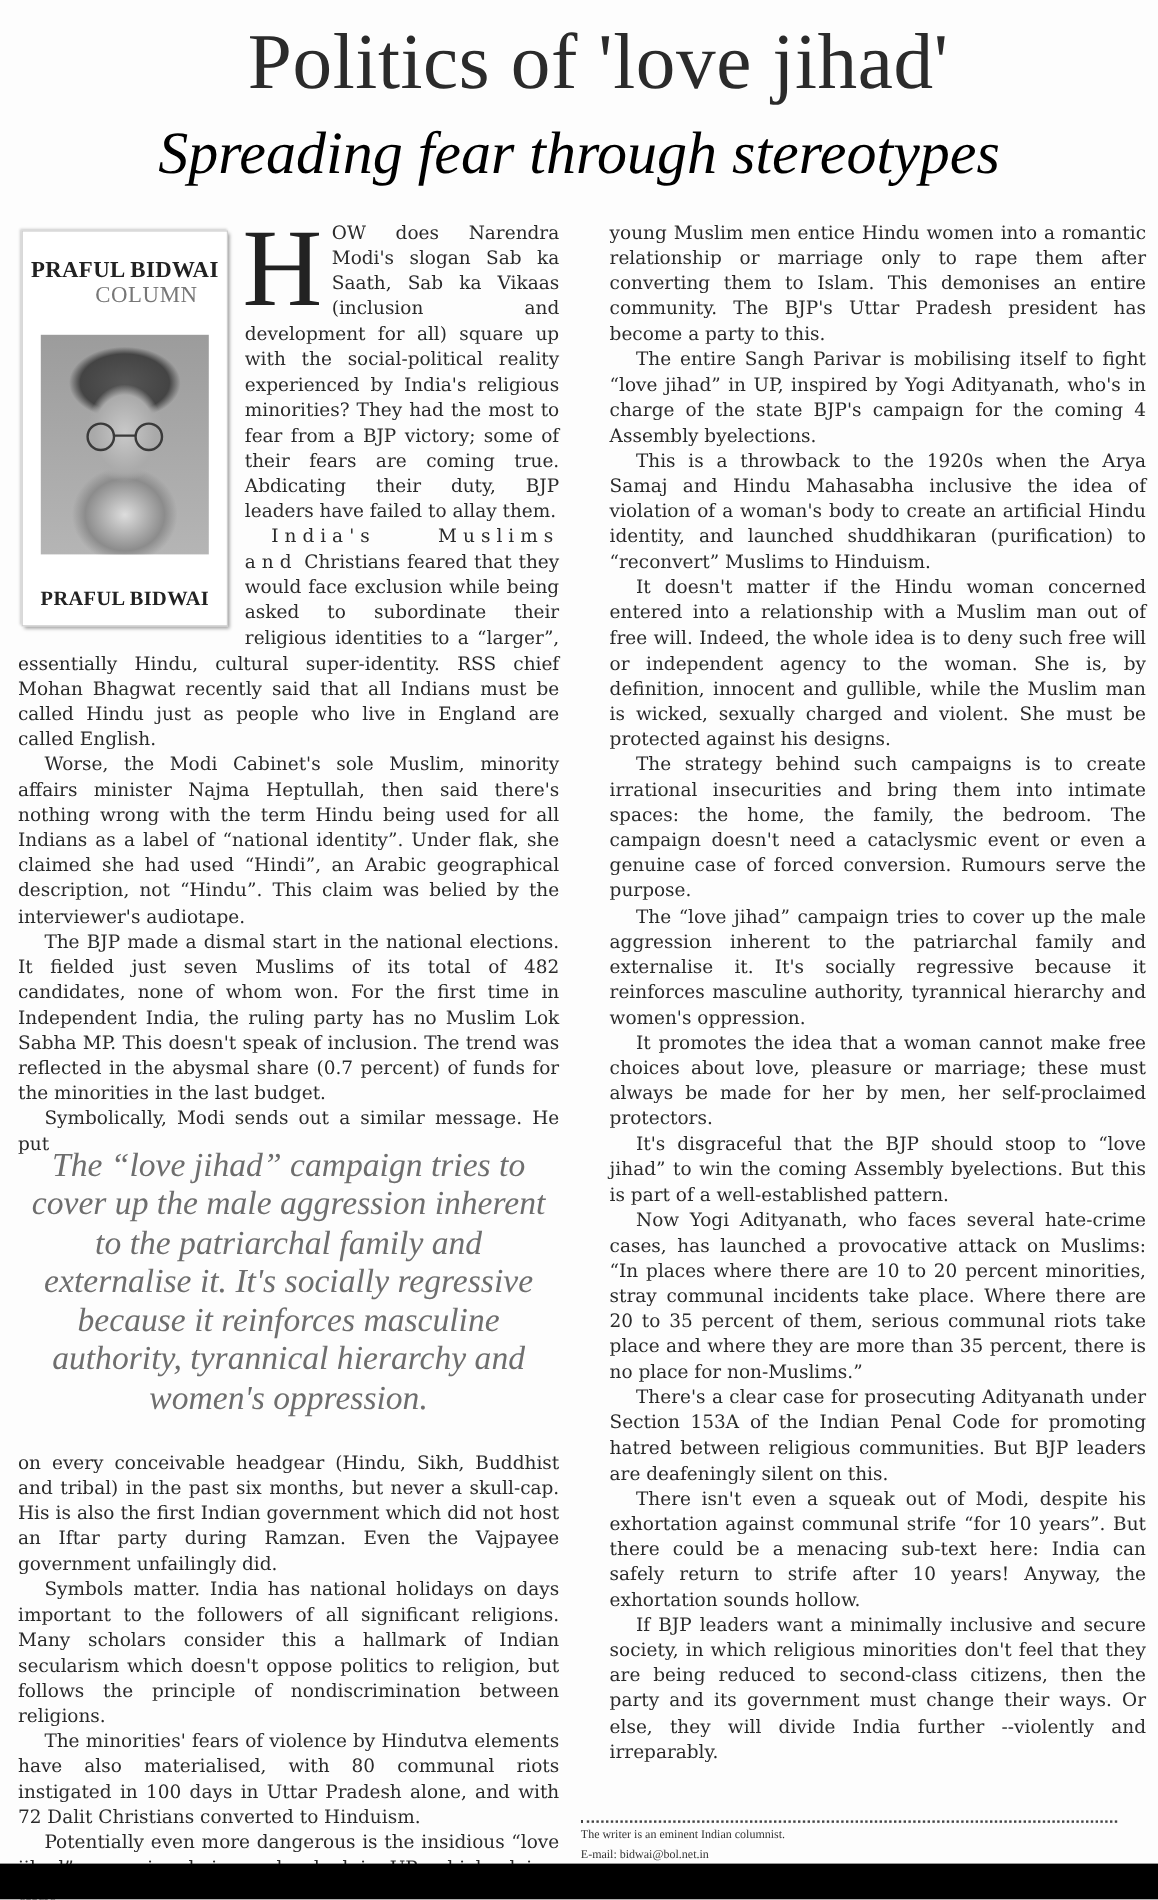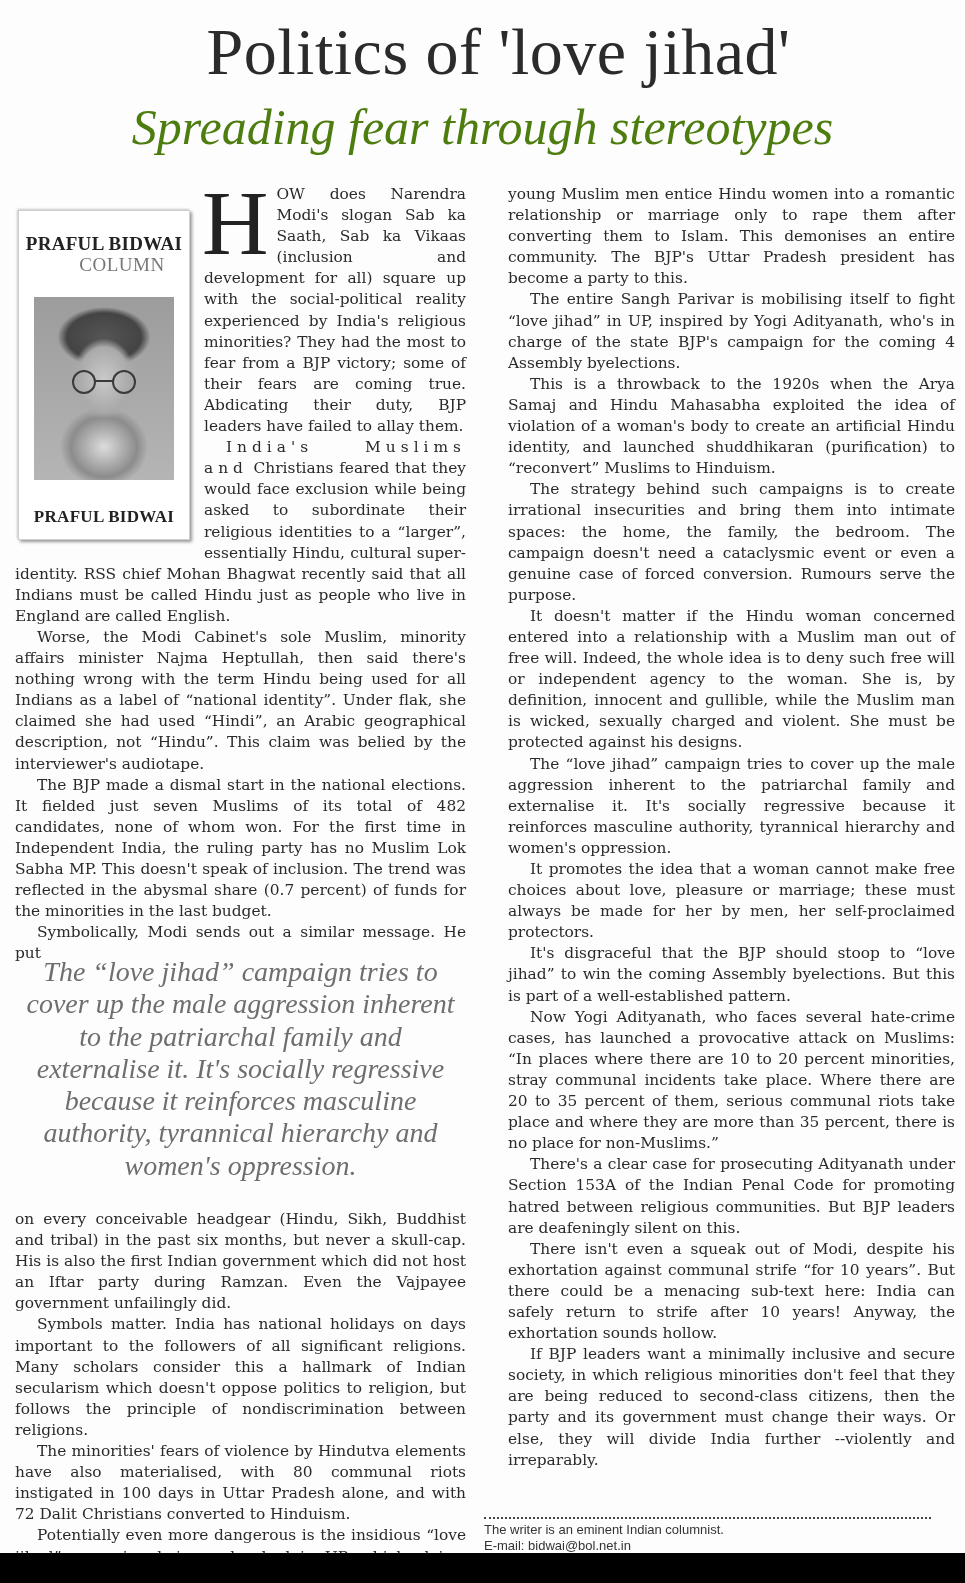--- a/index.html
+++ b/index.html
@@ -9,33 +9,33 @@
     font-family: "DejaVu Serif", "Liberation Serif", serif;
   }
   .headline {
     position: absolute; left: 0; top: 14px; width: 965px; text-align: center;
     font-family: Liberation Serif, serif; font-size: 66px; line-height: 76px;
     color: #2b2b2b; letter-spacing: 0.5px; margin-left: 16px;
   }
   .subhead {
     position: absolute; left: 0; top: 96px; width: 965px; text-align: center;
     font-family: "Liberation Serif", serif; font-style: italic; font-size: 50px;
-    line-height: 62px; color: #4d7c0f;
+    line-height: 62px; color: #000000;
   }
   .col {
     position: absolute; font-size: 15.4px; line-height: 21.1px;
     text-align: justify; hyphens: manual; color: #2a2a2a;
   }
   .col p { margin: 0; text-indent: 22px; }
   .col p.noindent { text-indent: 0; }
   .col-left-top { left: 15px; top: 184px; width: 451px; }
   .col-left-bottom { left: 15px; top: 1209px; width: 451px; }
   .col-right { left: 508px; top: 184px; width: 447px; }
   .byline-box {
-    float: left; width: 170px; height: 328px; margin: 26px 14px 4px 3px;
+    float: left; width: 170px; height: 328px; margin: 8px 14px 4px 3px;
     background: #fff; border: 1px solid #cfcfcf;
     box-shadow: 2px 2px 3px #999, -1px -1px 2px #ccc;
     text-align: center; position: relative;
   }
   .byline-name {
     font-family: "Liberation Serif", serif; font-weight: bold; font-size: 19px;
     color: #222; margin-top: 22px; letter-spacing: 0.3px;
   }
   .byline-col {
     font-family: "Liberation Serif", serif; font-size: 19px; color: #777;
@@ -64,21 +64,21 @@
     position: absolute; left: 15px; top: 956px; width: 451px; text-align: center;
     font-family: "Liberation Serif", serif; font-style: italic; font-size: 28px;
     line-height: 32.3px; color: #6e6e6e;
   }
   .footer-rule {
     position: absolute; left: 484px; top: 1517px; width: 447px;
     border-top: 2px dotted #444; height: 0;
   }
   .footer-note {
     position: absolute; left: 484px; top: 1522px; width: 447px;
-    font-family: Liberation Sans, sans-serif; font-size: 13px; line-height: 16px; color: #333;
+    font-family: Liberation Serif, serif; font-size: 10px; line-height: 16px; color: #333;
   }
   .blackbar { position: absolute; left: 0; top: 1553px; width: 965px; height: 30px; background: #000; }
 </style>
 </head>
 <body>
 
 <div class="headline">Politics of 'love jihad'</div>
 <div class="subhead">Spreading fear through stereotypes</div>
 
 <div class="col col-left-top">
@@ -106,23 +106,23 @@
 <div class="col col-left-bottom">
   <p class="noindent">on every conceivable headgear (Hindu, Sikh, Buddhist and tribal) in the past six months, but never a skull-cap. His is also the first Indian government which did not host an Iftar party during Ramzan. Even the Vajpayee government unfailingly did.</p>
   <p>Symbols matter. India has national holidays on days important to the followers of all significant religions. Many scholars consider this a hallmark of Indian secularism which doesn't oppose politics to religion, but follows the principle of nondiscrimination between religions.</p>
   <p>The minorities' fears of violence by Hindutva elements have also materialised, with 80 communal riots instigated in 100 days in Uttar Pradesh alone, and with 72 Dalit Christians converted to Hinduism.</p>
   <p>Potentially even more dangerous is the insidious “love jihad” campaign being unleashed in UP, which claims that</p>
 </div>
 
 <div class="col col-right">
   <p class="noindent">young Muslim men entice Hindu women into a romantic relationship or marriage only to rape them after converting them to Islam. This demonises an entire community. The BJP's Uttar Pradesh president has become a party to this.</p>
   <p>The entire Sangh Parivar is mobilising itself to fight “love jihad” in UP, inspired by Yogi Adityanath, who's in charge of the state BJP's campaign for the coming 4 Assembly byelections.</p>
-  <p>This is a throwback to the 1920s when the Arya Samaj and Hindu Mahasabha exploited the idea of violation of a woman's body to create an artificial Hindu identity, and launched shuddhikaran (purification) to “reconvert” Muslims to Hinduism.</p>
+  <p>This is a throwback to the 1920s when the Arya Samaj and Hindu Mahasabha inclusive the idea of violation of a woman's body to create an artificial Hindu identity, and launched shuddhikaran (purification) to “reconvert” Muslims to Hinduism.</p>
+  <p>It doesn't matter if the Hindu woman concerned entered into a relationship with a Muslim man out of free will. Indeed, the whole idea is to deny such free will or independent agency to the woman. She is, by definition, innocent and gullible, while the Muslim man is wicked, sexually charged and violent. She must be protected against his designs.</p>
   <p>The strategy behind such campaigns is to create irrational insecurities and bring them into intimate spaces: the home, the family, the bedroom. The campaign doesn't need a cataclysmic event or even a genuine case of forced conversion. Rumours serve the purpose.</p>
-  <p>It doesn't matter if the Hindu woman concerned entered into a relationship with a Muslim man out of free will. Indeed, the whole idea is to deny such free will or independent agency to the woman. She is, by definition, innocent and gullible, while the Muslim man is wicked, sexually charged and violent. She must be protected against his designs.</p>
   <p>The “love jihad” campaign tries to cover up the male aggression inherent to the patriarchal family and externalise it. It's socially regressive because it reinforces masculine authority, tyrannical hierarchy and women's oppression.</p>
   <p>It promotes the idea that a woman cannot make free choices about love, pleasure or marriage; these must always be made for her by men, her self-proclaimed protectors.</p>
   <p>It's disgraceful that the BJP should stoop to “love jihad” to win the coming Assembly byelections. But this is part of a well-established pattern.</p>
   <p>Now Yogi Adityanath, who faces several hate-crime cases, has launched a provocative attack on Muslims: “In places where there are 10 to 20 percent minorities, stray communal incidents take place. Where there are 20 to 35 percent of them, serious communal riots take place and where they are more than 35 percent, there is no place for non-Muslims.”</p>
   <p>There's a clear case for prosecuting Adityanath under Section 153A of the Indian Penal Code for promoting hatred between religious communities. But BJP leaders are deafeningly silent on this.</p>
   <p>There isn't even a squeak out of Modi, despite his exhortation against communal strife “for 10 years”. But there could be a menacing sub-text here: India can safely return to strife after 10 years! Anyway, the exhortation sounds hollow.</p>
   <p>If BJP leaders want a minimally inclusive and secure society, in which religious minorities don't feel that they are being reduced to second-class citizens, then the party and its government must change their ways. Or else, they will divide India further --violently and irreparably.</p>
 </div>
 
 <div class="footer-rule"></div>

